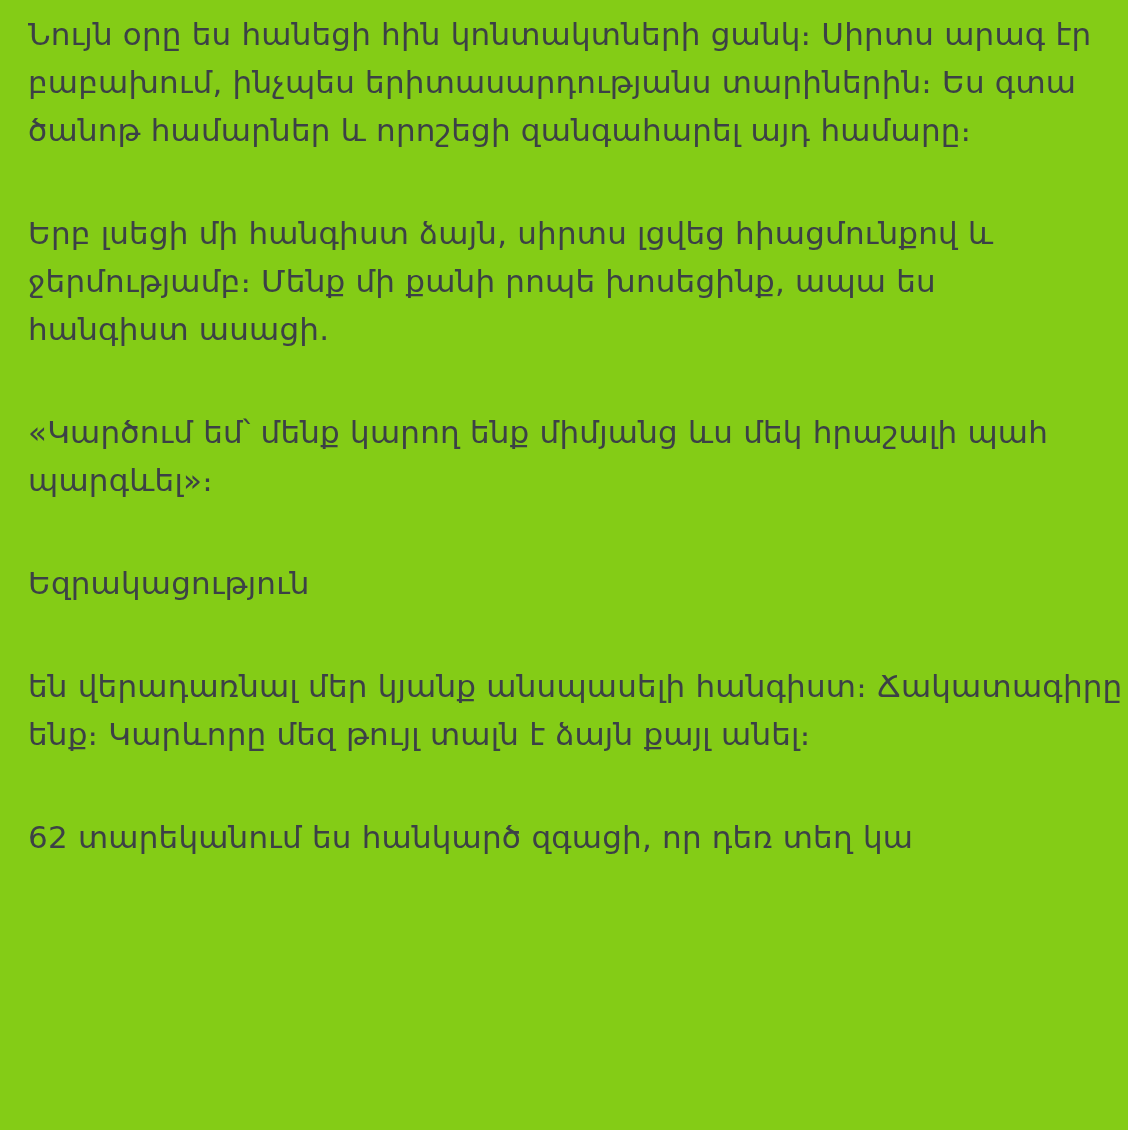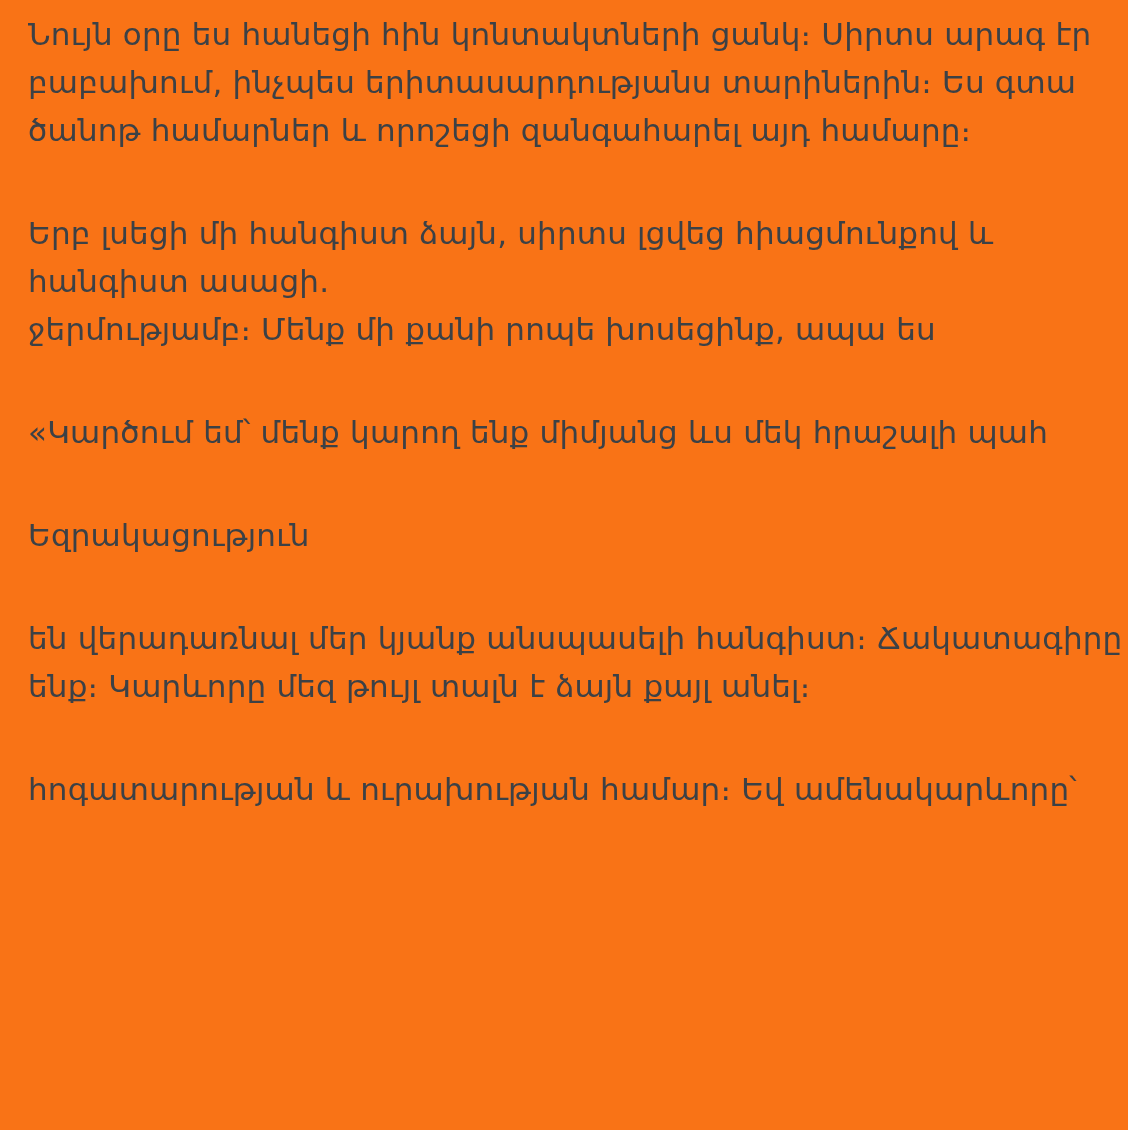--- a/index.html
+++ b/index.html
@@ -8,21 +8,21 @@
   }
   body {
     background: #f5f5f5;
     font-family: "DejaVu Sans", "Liberation Sans", sans-serif;
   }
   .page {
     position: relative;
     width: 1128px;
     height: 1130px;
     box-sizing: border-box;
-    background: #f97316;
+    background: #84cc16;
     color: #3c4146;
     padding: 10px 30px 0 28px;
     overflow: hidden;
   }
   .para {
     margin: 0 0 55px 0;
     font-size: 31px;
     line-height: 48px;
     font-weight: 400;
     letter-spacing: 0.2px;
@@ -38,34 +38,35 @@
 <main class="page">
 
   <p class="para">
     <span class="line">Նույն օրը ես հանեցի հին կոնտակտների ցանկ։ Սիրտս արագ էր</span>
     <span class="line">բաբախում, ինչպես երիտասարդությանս տարիներին։ Ես գտա</span>
     <span class="line">ծանոթ համարներ և որոշեցի զանգահարել այդ համարը։</span>
   </p>
 
   <p class="para">
     <span class="line">Երբ լսեցի մի հանգիստ ձայն, սիրտս լցվեց հիացմունքով և</span>
+    <span class="line">ջերմությամբ։ Մենք մի քանի րոպե խոսեցինք, ապա ես</span>
     <span class="line">հանգիստ ասացի.</span>
-    <span class="line">ջերմությամբ։ Մենք մի քանի րոպե խոսեցինք, ապա ես</span>
   </p>
 
   <p class="para">
     <span class="line">«Կարծում եմ՝ մենք կարող ենք միմյանց ևս մեկ հրաշալի պահ</span>
+    <span class="line">պարգևել»։</span>
   </p>
 
   <p class="para">
     <span class="line">Եզրակացություն</span>
   </p>
 
   <p class="para">
     <span class="line">են վերադառնալ մեր կյանք անսպասելի հանգիստ։ Ճակատագիրը</span>
     <span class="line">ենք։ Կարևորը մեզ թույլ տալն է ձայն քայլ անել։</span>
   </p>
 
   <p class="para">
-    <span class="line">հոգատարության և ուրախության համար։ Եվ ամենակարևորը՝</span>
+    <span class="line">62 տարեկանում ես հանկարծ զգացի, որ դեռ տեղ կա</span>
   </p>
 
 </main>
 
 </body></html>

